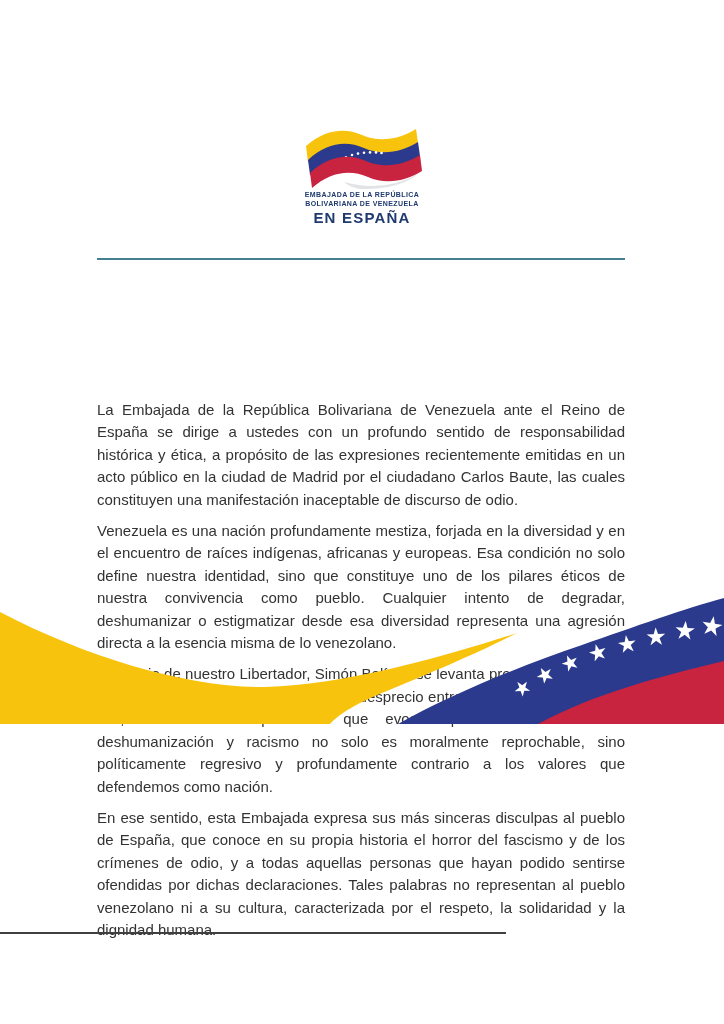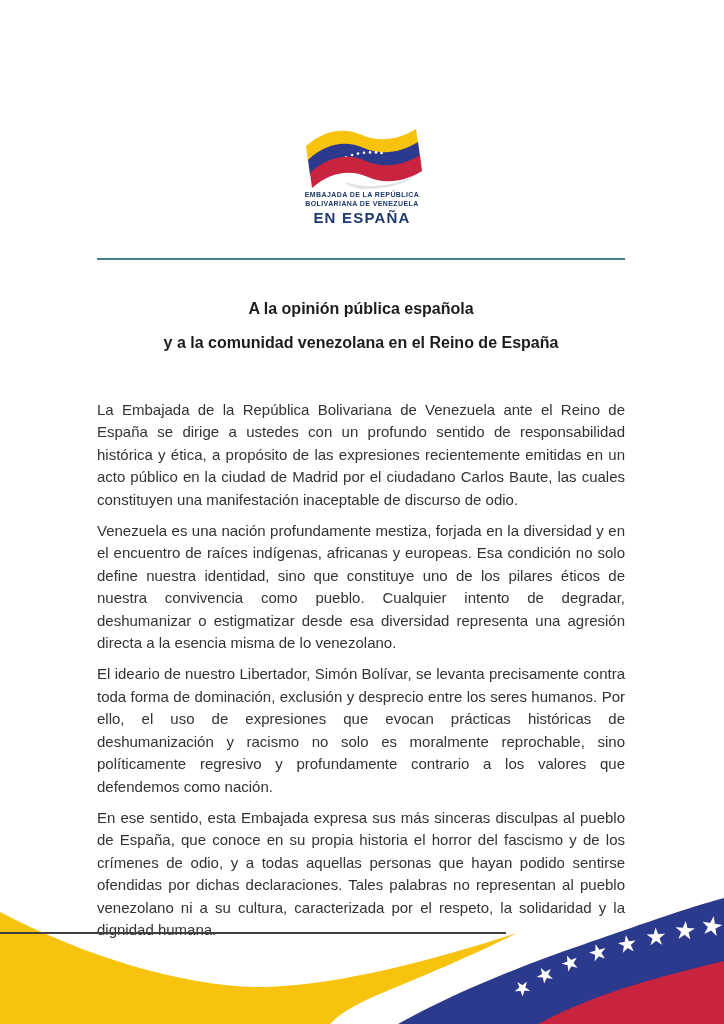--- a/index.html
+++ b/index.html
@@ -7,21 +7,21 @@
     --flag-blue:#2B3A8C;
     --flag-red:#C8233F;
     --divider-teal:#44808F;
     --emblem-navy:#1F3A6E;
     --body-text:#333333;
     --footer-rule:#3F3F3F;
   }
   *{margin:0;padding:0;box-sizing:border-box;}
   html,body{width:724px;height:1024px;background:#ffffff;overflow:hidden;}
   .page{
-    position:relative;width:724px;height:1024px;background:#ffffff;
+    position:relative;width:724px;height:724px;background:#ffffff;
     font-family:"Liberation Sans", sans-serif;color:var(--body-text);
   }
   
   .logo{position:absolute;top:122px;left:0;right:0;text-align:center;}
   .logo svg{display:block;margin:0 auto;}
   .emblem-small{
     font-size:7px;font-weight:bold;color:var(--emblem-navy);
     letter-spacing:.4px;line-height:9px;
   }
   .emblem-big{
@@ -80,24 +80,20 @@
       <path d="M 8 51 C 26 34, 46 31, 64 39 C 82 47, 102 43, 118 33
                L 120 49 C 104 59, 84 63, 66 55 C 48 47, 28 50, 10 66 Z" style="fill:var(--flag-red)"></path>
     </svg>
     <div class="emblem-small">EMBAJADA DE LA REPÚBLICA</div>
     <div class="emblem-small">BOLIVARIANA DE VENEZUELA</div>
     <div class="emblem-big">EN ESPAÑA</div>
   </div>
 
   <div class="divider"></div>
 
-  <div class="title">
-    <div class="title-line">A la opinión pública española</div>
-    <div class="title-line">y a la comunidad venezolana en el Reino de España</div>
-  </div>
 
   <div class="content">
     <p>La Embajada de la República Bolivariana de Venezuela ante el Reino de España se dirige a ustedes con un profundo sentido de responsabilidad histórica y ética, a propósito de las expresiones recientemente emitidas en un acto público en la ciudad de Madrid por el ciudadano Carlos Baute, las cuales constituyen una manifestación inaceptable de discurso de odio.</p>
     <p>Venezuela es una nación profundamente mestiza, forjada en la diversidad y en el encuentro de raíces indígenas, africanas y europeas. Esa condición no solo define nuestra identidad, sino que constituye uno de los pilares éticos de nuestra convivencia como pueblo. Cualquier intento de degradar, deshumanizar o estigmatizar desde esa diversidad representa una agresión directa a la esencia misma de lo venezolano.</p>
     <p>El ideario de nuestro Libertador, Simón Bolívar, se levanta precisamente contra toda forma de dominación, exclusión y desprecio entre los seres humanos. Por ello, el uso de expresiones que evocan prácticas históricas de deshumanización y racismo no solo es moralmente reprochable, sino políticamente regresivo y profundamente contrario a los valores que defendemos como nación.</p>
     <p>En ese sentido, esta Embajada expresa sus más sinceras disculpas al pueblo de España, que conoce en su propia historia el horror del fascismo y de los crímenes de odio, y a todas aquellas personas que hayan podido sentirse ofendidas por dichas declaraciones. Tales palabras no representan al pueblo venezolano ni a su cultura, caracterizada por el respeto, la solidaridad y la dignidad humana.</p>
   </div>
 
   <div class="footer-rule"></div>
 

